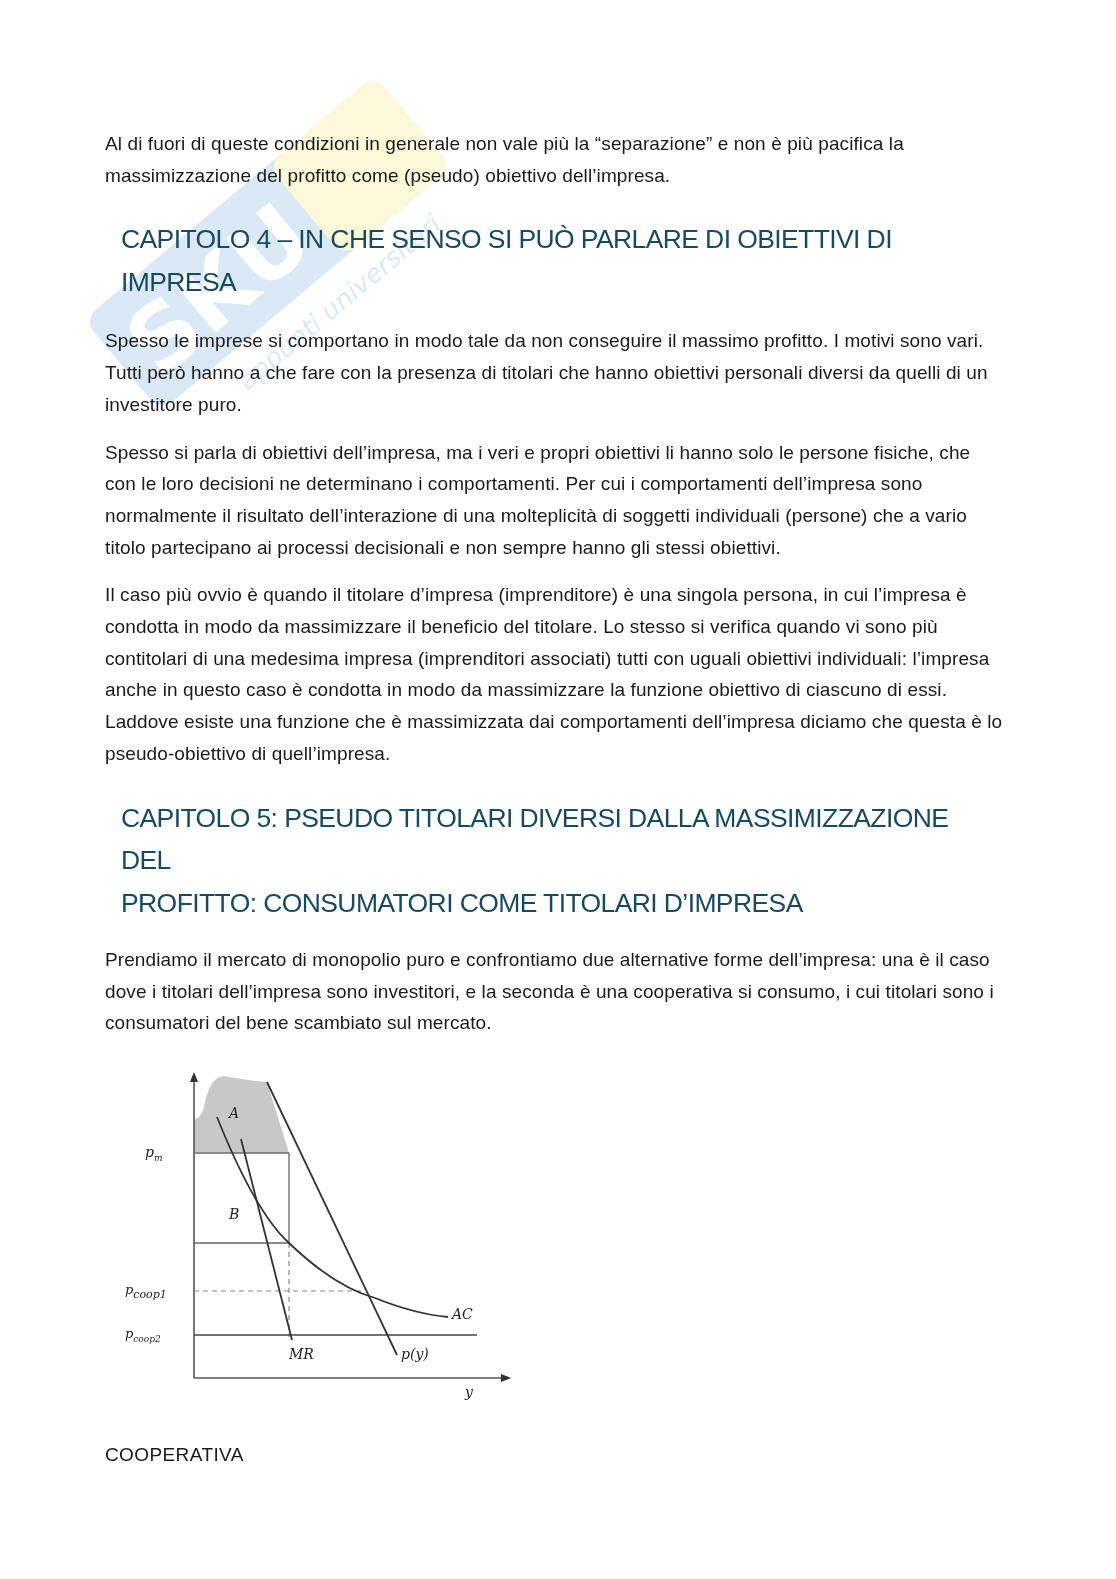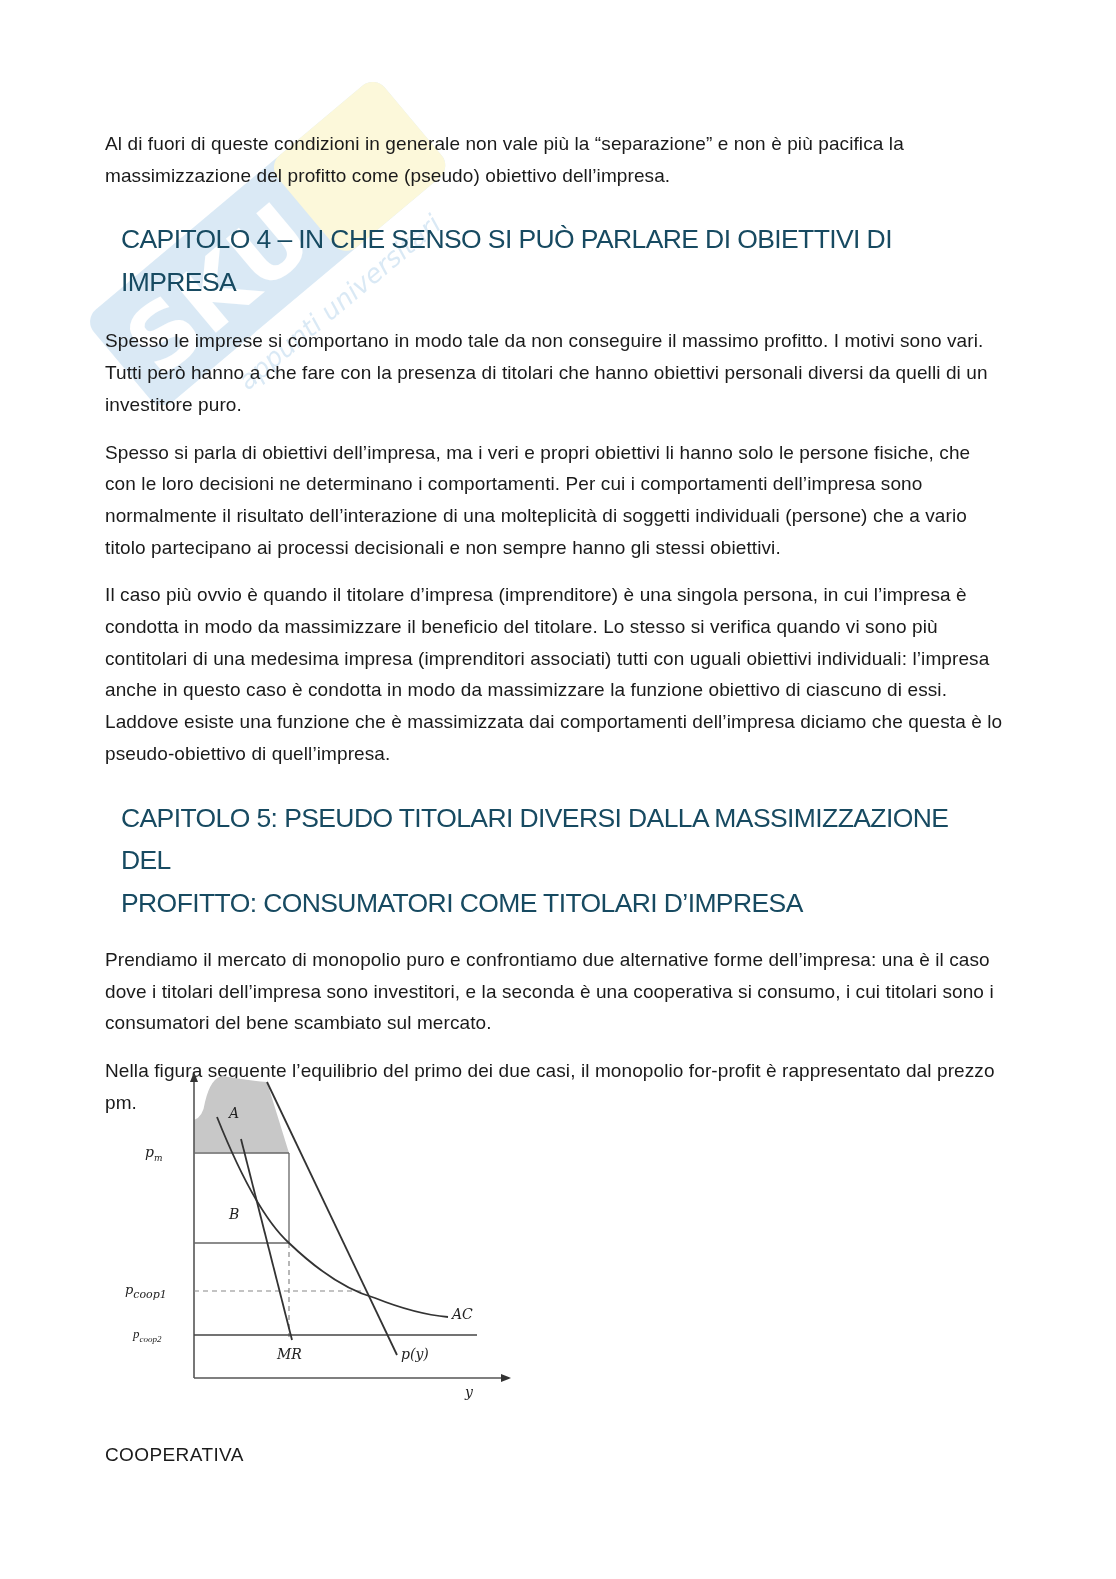--- a/index.html
+++ b/index.html
@@ -42,21 +42,20 @@
   <div class="sp-b"></div>
   <p class="body">Il caso più ovvio è quando il titolare d’impresa (imprenditore) è una singola persona, in cui l’impresa è condotta in modo da massimizzare il beneficio del titolare. Lo stesso si verifica quando vi sono più contitolari di una medesima impresa (imprenditori associati) tutti con uguali obiettivi individuali: l’impresa anche in questo caso è condotta in modo da massimizzare la funzione obiettivo di ciascuno di essi. Laddove esiste una funzione che è massimizzata dai comportamenti dell’impresa diciamo che questa è lo pseudo-obiettivo di quell’impresa.</p>
   <div class="sp-a"></div>
   <h2 class="cap">
     <span>CAPITOLO 5: PSEUDO TITOLARI DIVERSI DALLA MASSIMIZZAZIONE DEL</span><br>
     <span>PROFITTO: CONSUMATORI COME TITOLARI D’IMPRESA</span>
   </h2>
   <div style="height:4px"></div>
   <p class="body">Prendiamo il mercato di monopolio puro e confrontiamo due alternative forme dell’impresa: una è il caso dove i titolari dell’impresa sono investitori, e la seconda è una cooperativa si consumo, i cui titolari sono i consumatori del bene scambiato sul mercato.</p>
   <div class="sp-b"></div>
-  <p class="body">Nella figura seguente l’equilibrio del primo dei due casi, il monopolio for-profit è rappresentato dal prezzo pm.</p>
 </div>
 
 <div class="figure">
   <svg width="410" height="345" viewBox="0 0 410 345" style="position:absolute;left:0;top:0">
 
     <path d="M89,90 L89,58 Q98,55 100,40 Q106,15 118,14 Q140,18 162,20 L184,91 Z" fill="#c8c8c8"></path>
 
     <line x1="89" y1="316" x2="89" y2="18" stroke="#555" stroke-width="1.6"></line>
     <polygon points="89,10 85,20 93,20" fill="#333"></polygon>
     <line x1="89" y1="316" x2="398" y2="316" stroke="#555" stroke-width="1.6"></line>
@@ -79,24 +78,24 @@
 
     <path d="M112,55 Q150,150 184,181 Q230,225 270,236 Q310,252 343,255" fill="none" stroke="#333" stroke-width="1.8"></path>
   </svg>
 
   <div class="fig-label" style="left:40px;top:82px;text-align:right;">
     <span>p</span><sub style="font-size:9px">m</sub>
   </div>
   <div class="fig-label" style="left:20px;top:220px;font-size:13px;">
     <span>p</span><sub style="font-size:11px">coop1</sub>
   </div>
-  <div class="fig-label" style="left:28px;top:264px;font-size:13px;font-family:Liberation Serif, serif;">
+  <div class="fig-label" style="left:20px;top:264px;font-size:13px;">
     <span>p</span><sub style="font-size:9px">coop2</sub>
   </div>
   <div class="fig-label" style="left:124px;top:43px;">A</div>
   <div class="fig-label" style="left:124px;top:144px;">B</div>
-  <div class="fig-label" style="left:172px;top:284px;">MR</div>
+  <div class="fig-label" style="left:184px;top:284px;">MR</div>
   <div class="fig-label" style="left:296px;top:284px;font-style:italic;">p(y)</div>
   <div class="fig-label" style="left:347px;top:244px;">AC</div>
   <div class="fig-label" style="left:360px;top:322px;">y</div>
 </div>
 
 <div class="caption">COOPERATIVA</div>
 
 </body></html>

